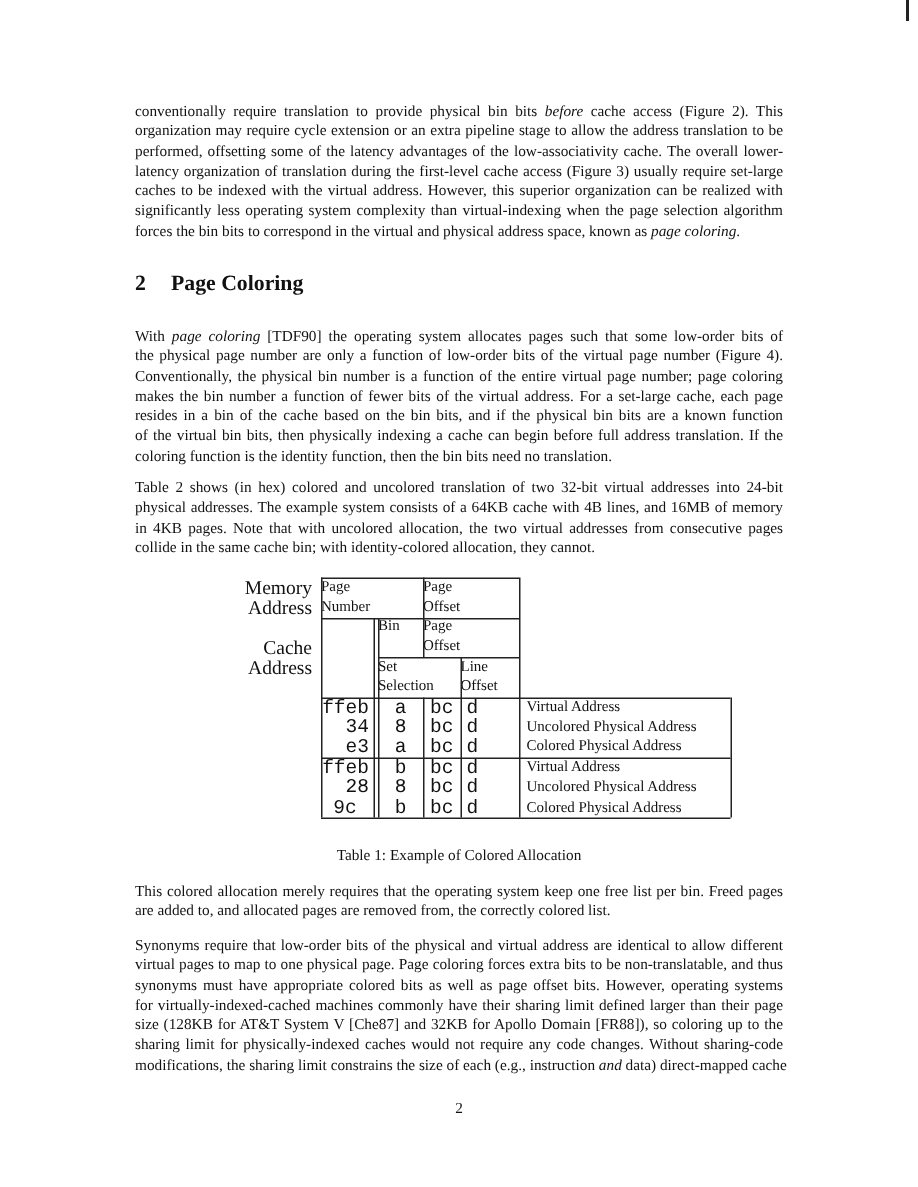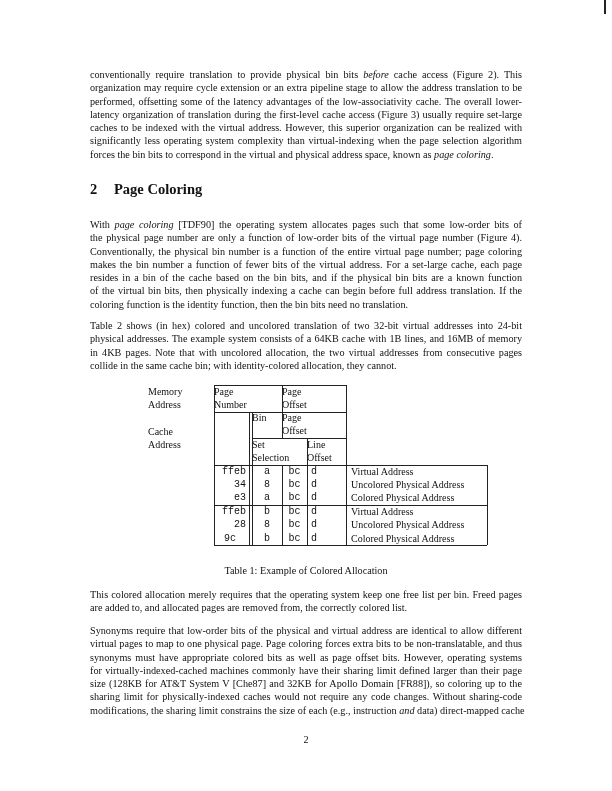--- a/index.html
+++ b/index.html
@@ -12,23 +12,23 @@
   .para .ln.last { text-align-last:left; }
   .para i { font-style:italic; }
   h2 { position:absolute; left:90px; top:181px; margin:0; font-size:14.5px; font-weight:bold;
        font-family:"Liberation Serif", serif; }
   h2 .num { display:inline-block; width:24px; }
   .caption { position:absolute; left:0; width:612px; top:565px; text-align:center; font-size:10.2px; }
   .pagenum { position:absolute; left:0; width:612px; top:734px; text-align:center; font-size:10.2px; }
 
   
   .tbl { position:absolute; left:0; top:0; }
-  .lbl { position:absolute; font-size:10px; width:60px; line-height:12.5px; }
+  .lbl { position:absolute; font-size:13px; text-align:right; width:60px; line-height:12.5px; }
   .cell { position:absolute; font-size:10px; text-align:left; line-height:12.5px; }
-  .mono { font-family:"Liberation Mono", monospace; font-size:10px; }
+  .mono { font-family:"Liberation Mono", monospace; font-size:13px; }
   .hl { position:absolute; background:#222; height:1px; }
   .vl { position:absolute; background:#222; width:1px; }
 </style>
 </head>
 <body>
 
 <div class="mark"></div>
 
 <p class="para" id="p1" style="top:68px">
     <span class="ln">conventionally require translation to provide physical bin bits <i>before</i> cache access (Figure 2).  This</span>
@@ -46,21 +46,21 @@
     <span class="ln">With <i>page coloring</i> [TDF90] the operating system allocates pages such that some low-order bits of</span>
     <span class="ln">the physical page number are only a function of low-order bits of the virtual page number (Figure 4).</span>
     <span class="ln">Conventionally, the physical bin number is a function of the entire virtual page number; page coloring</span>
     <span class="ln">makes the bin number a function of fewer bits of the virtual address.  For a set-large cache, each page</span>
     <span class="ln">resides in a bin of the cache based on the bin bits, and if the physical bin bits are a known function</span>
     <span class="ln">of the virtual bin bits, then physically indexing a cache can begin before full address translation.  If the</span>
     <span class="ln last">coloring function is the identity function, then the bin bits need no translation.</span>
   </p>
 <p class="para" style="top:319px">
     <span class="ln">Table 2 shows (in hex) colored and uncolored translation of two 32-bit virtual addresses into 24-bit</span>
-    <span class="ln">physical addresses. The example system consists of a 64KB cache with 1B lines, and 16MB of memory</span>
+    <span class="ln">physical addresses. The example system consists of a 64KB cache with 4B lines, and 16MB of memory</span>
     <span class="ln">in 4KB pages.  Note that with uncolored allocation, the two virtual addresses from consecutive pages</span>
     <span class="ln last">collide in the same cache bin; with identity-colored allocation, they cannot.</span>
   </p>
 
 <div class="tbl">
 
   <div class="lbl" style="left:148px;top:386px">
     <div>Memory</div>
     <div>Address</div>
   </div>

